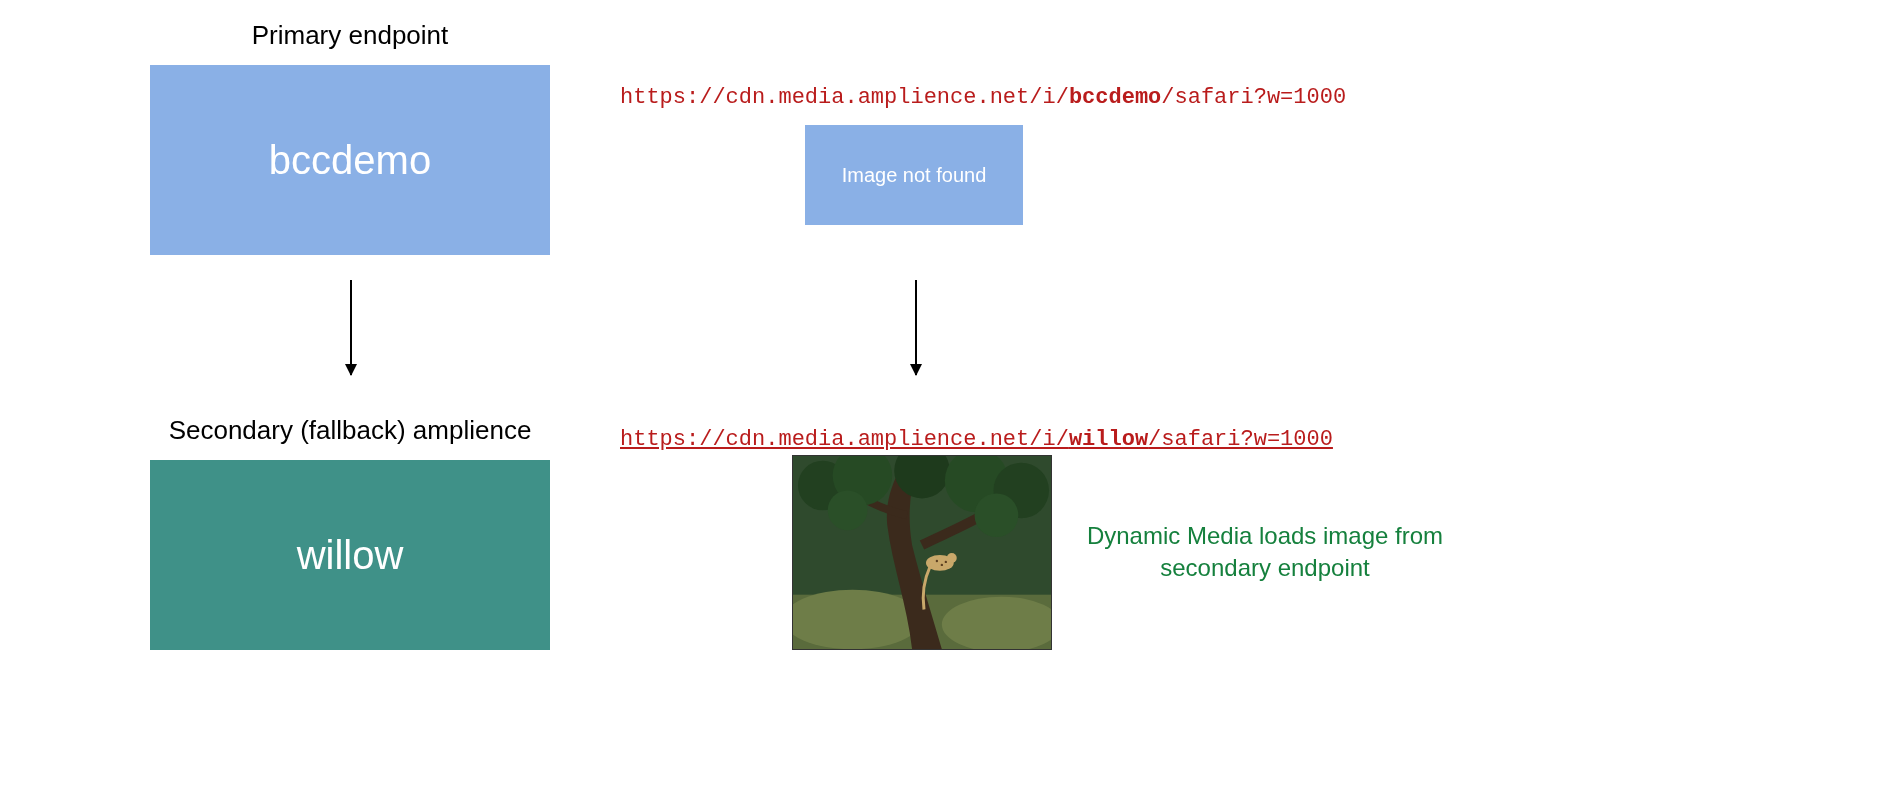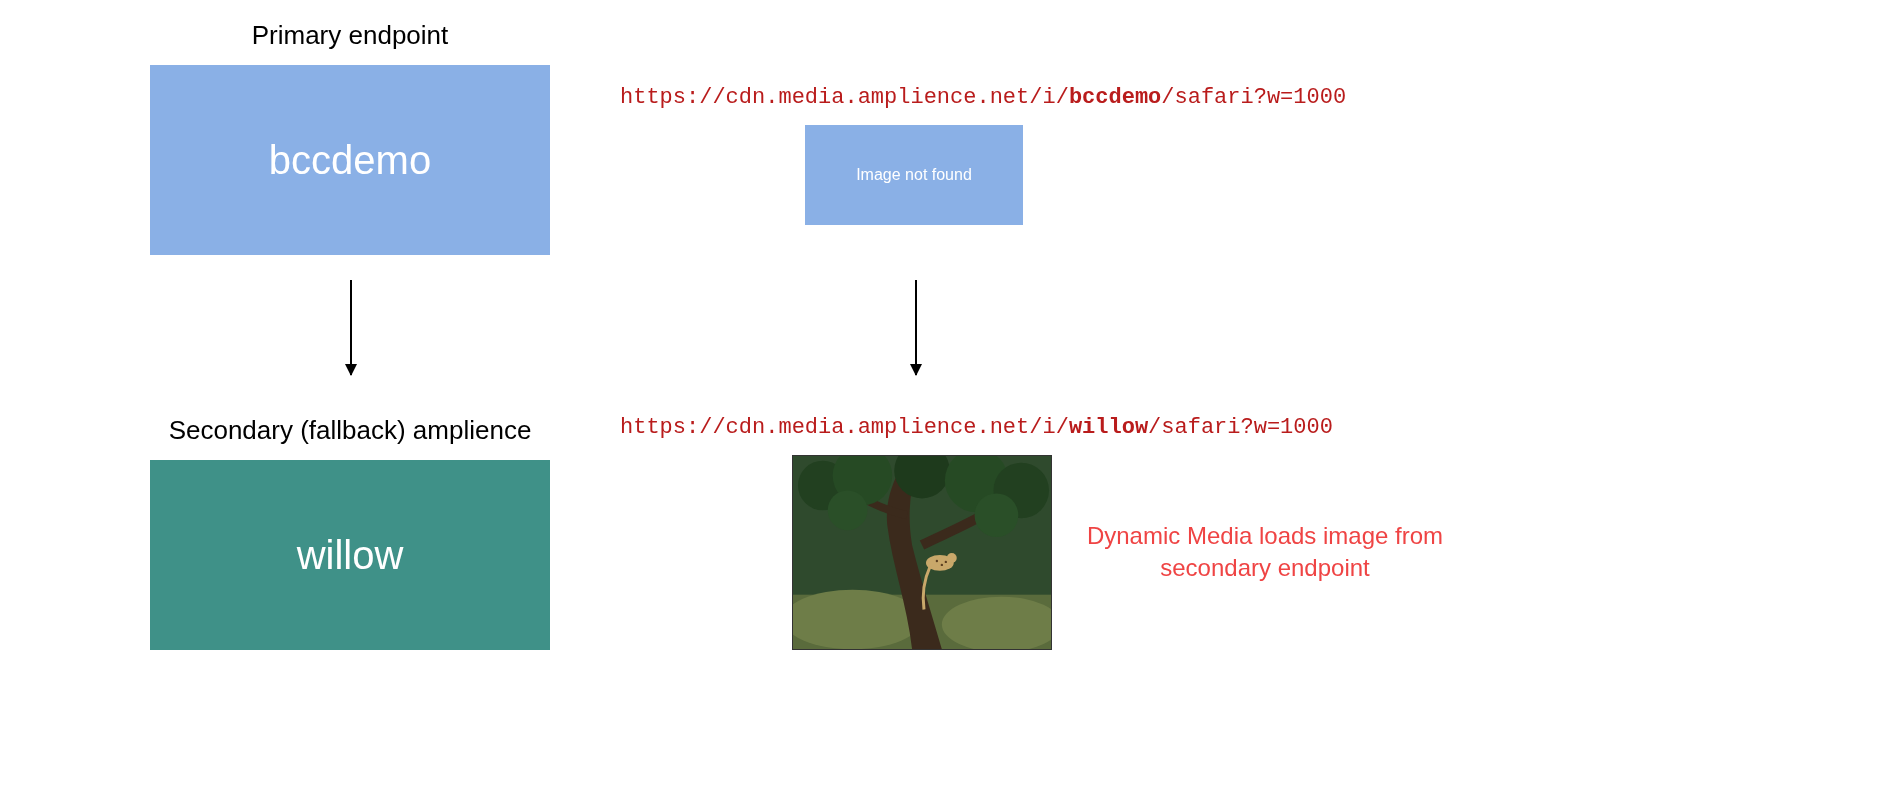--- a/index.html
+++ b/index.html
@@ -34,21 +34,21 @@
     font-size: 40px;
     font-weight: 400;
   }
   .box-secondary {
     background: #3f9188;
     font-size: 40px;
     font-weight: 400;
   }
   .box-notfound {
     background: #8ab0e6;
-    font-size: 16px;
+    font-size: 20px;
     font-weight: 400;
   }
   .url {
     position: absolute;
     font-family: "Courier New", Courier, monospace;
     font-size: 22px;
     color: #b91c1c;
     white-space: nowrap;
   }
   .url b { font-weight: 700; }
@@ -70,21 +70,21 @@
   }
   .photo {
     position: absolute;
     border: 1px solid #333;
     overflow: hidden;
   }
   .photo svg { display: block; width: 100%; height: 100%; }
   .caption {
     position: absolute;
     font-size: 24px;
-    color: #ef4444;
+    color: #15803d;
     text-align: center;
     line-height: 1.35;
   }
 </style>
 </head>
 <body>
 
 <div class="diagram">
 
   <div class="label" style="left:150px; top:20px; width:400px;">Primary endpoint</div>
@@ -104,21 +104,21 @@
   <div class="url" style="left:620px; top:85px;">
     <span>https://cdn.media.amplience.net/i/</span><b>bccdemo</b><span>/safari?w=1000</span>
   </div>
 
   <div class="box box-notfound" style="left:805px; top:125px; width:218px; height:100px;">
     <span>Image not found</span>
   </div>
 
   <div class="arrow" style="left:915px; top:280px; height:95px;"></div>
 
-  <div class="url" style="left:620px; top:415px;">
+  <div class="url" style="left:620px; top:427px;text-decoration:underline;">
     <span>https://cdn.media.amplience.net/i/</span><b>willow</b><span>/safari?w=1000</span>
   </div>
 
   <div class="photo" style="left:792px; top:455px; width:260px; height:195px;">
     <svg viewBox="0 0 260 195" preserveAspectRatio="xMidYMid slice">
       <rect x="0" y="0" width="260" height="195" fill="#2f4a2d"></rect>
       <rect x="0" y="140" width="260" height="55" fill="#5a6b3c"></rect>
       <ellipse cx="60" cy="165" rx="70" ry="30" fill="#6e7d48"></ellipse>
       <ellipse cx="210" cy="170" rx="60" ry="28" fill="#6e7d48"></ellipse>
       <path d="M120 195 C115 150 100 110 95 70 C93 50 98 30 110 10 L125 10 C118 35 115 60 120 90 C130 130 140 160 150 195 Z" fill="#3b2a1c"></path>

